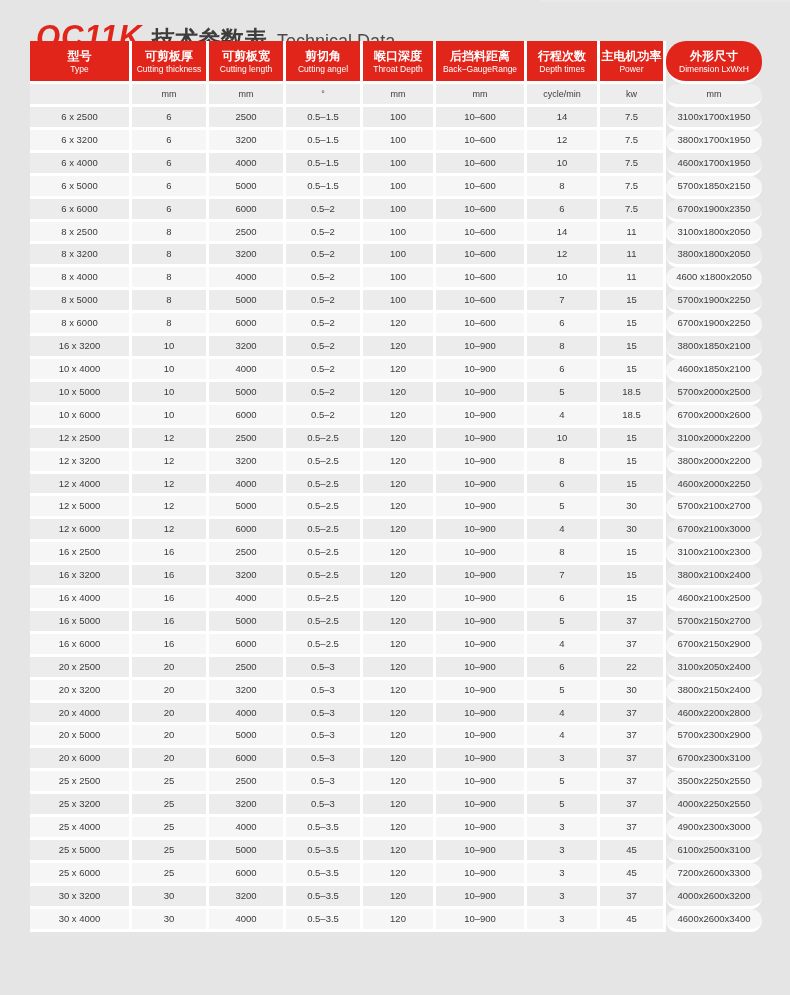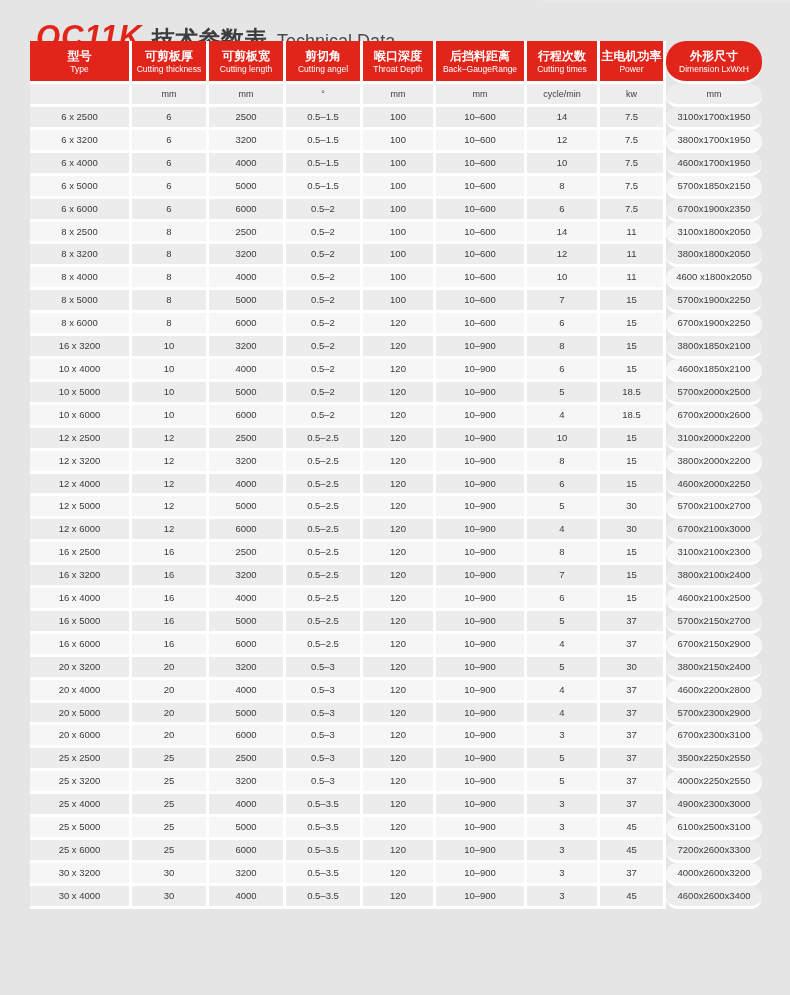--- a/index.html
+++ b/index.html
@@ -102,21 +102,21 @@
           <th class="hdr">
             <div class="cn">喉口深度</div>
             <div class="en">Throat Depth</div>
           </th>
           <th class="hdr">
             <div class="cn">后挡料距离</div>
             <div class="en">Back–GaugeRange</div>
           </th>
           <th class="hdr">
             <div class="cn">行程次数</div>
-            <div class="en">Cutting times</div>
+            <div class="en">Depth times</div>
           </th>
           <th class="hdr">
             <div class="cn">主电机功率</div>
             <div class="en">Power</div>
           </th>
           <th class="hdr">
             <div class="cn">外形尺寸</div>
             <div class="en">Dimension LxWxH</div>
           </th>
         </tr>
@@ -391,20 +391,31 @@
           <td>16</td>
           <td>6000</td>
           <td>0.5–2.5</td>
           <td>120</td>
           <td>10–900</td>
           <td>4</td>
           <td>37</td>
           <td>6700x2150x2900</td>
         </tr>
         <tr>
+          <td>20 x 2500</td>
+          <td>20</td>
+          <td>2500</td>
+          <td>0.5–3</td>
+          <td>120</td>
+          <td>10–900</td>
+          <td>6</td>
+          <td>22</td>
+          <td>3100x2050x2400</td>
+        </tr>
+        <tr>
           <td>20 x 3200</td>
           <td>20</td>
           <td>3200</td>
           <td>0.5–3</td>
           <td>120</td>
           <td>10–900</td>
           <td>5</td>
           <td>30</td>
           <td>3800x2150x2400</td>
         </tr>

